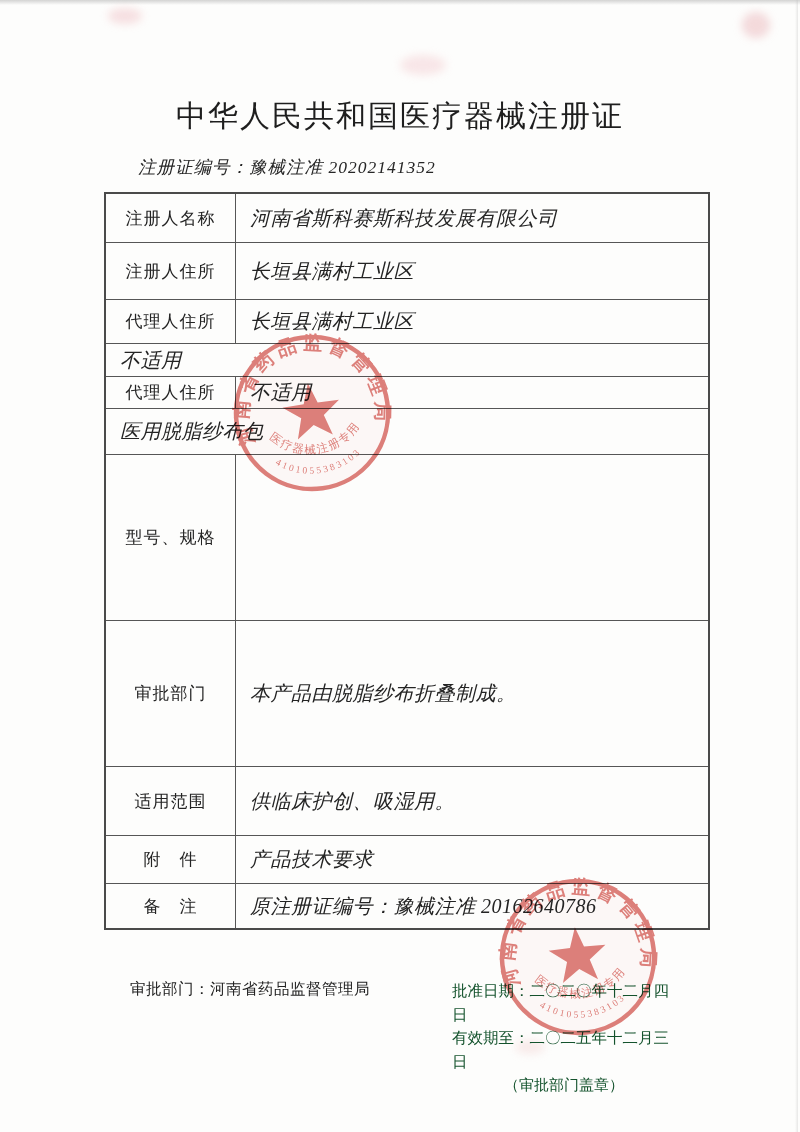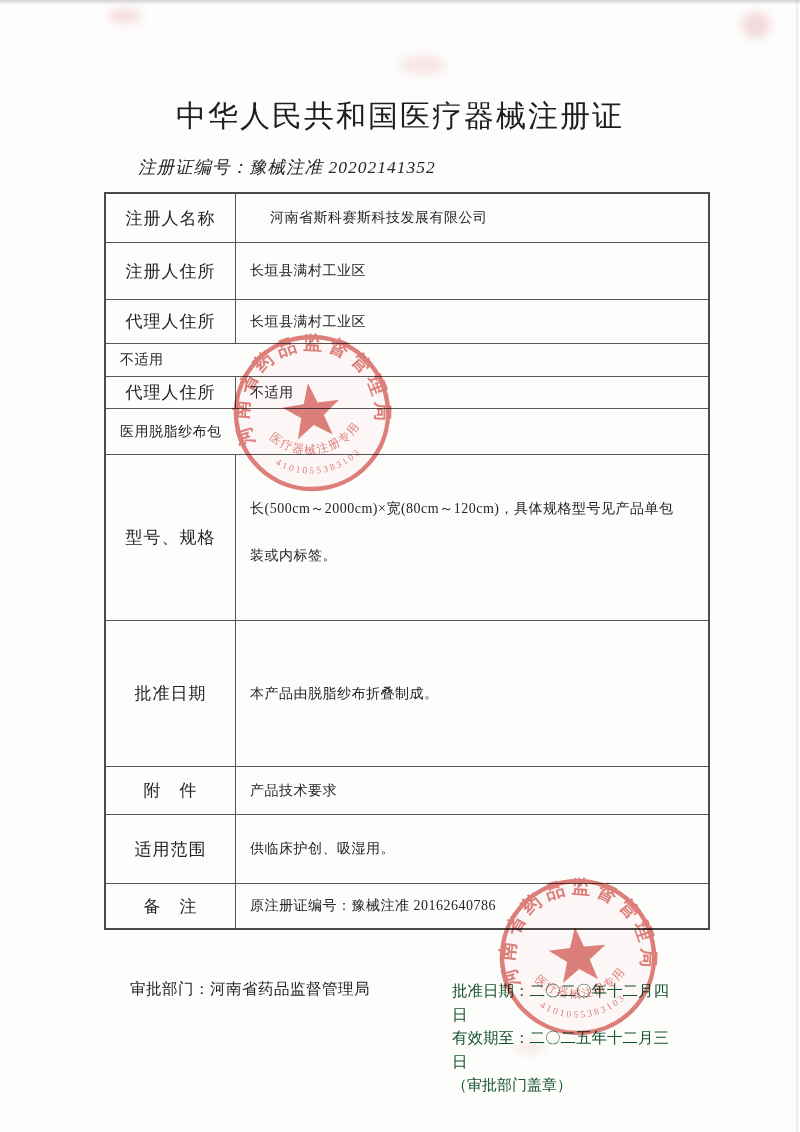--- a/index.html
+++ b/index.html
@@ -22,38 +22,38 @@
     position:absolute;left:0;top:96px;width:100%;text-align:center;
     font-size:30px;font-weight:normal;letter-spacing:2px;color:#1e1e1e;
   }
   .regline{position:absolute;left:138px;top:155px;font-size:17.5px;letter-spacing:1px;color:#262626;font-style:italic;}
 
   .cert-table{
     position:absolute;left:104px;top:192px;width:606px;
     border:2px solid #4a4a4a;box-sizing:border-box;background:transparent;
   }
   .trow{display:flex;box-sizing:border-box;border-top:1.5px solid #565656;}
-  .trow:first-child{border-top:none;gap:20px;}
+  .trow:first-child{border-top:none;}
   .lc{
     width:130px;flex:0 0 130px;box-sizing:border-box;border-right:1.5px solid #565656;
     display:flex;align-items:center;justify-content:center;
     font-size:17px;letter-spacing:1px;color:#242424;text-align:center;
   }
   .vc{
     flex:1;box-sizing:border-box;padding-left:14px;padding-right:26px;
-    display:flex;align-items:center;font-size:14px;color:#242424;letter-spacing:.5px;
+    display:flex;align-items:center;font-size:20px;color:#242424;letter-spacing:.5px;font-style:italic;
   }
   .h48{height:48px}.h57{height:57px}.h44{height:44px}.h33{height:33px}.h32{height:32px}
   .h46{height:46px}.h166{height:166px}.h146{height:146px}.h69{height:69px}
   .h49{height:49px}.h45{height:45px}
   .vc-top{display:block;padding-top:30px;line-height:47px;}
 
   .footer-left{position:absolute;left:130px;top:979px;font-size:15.5px;letter-spacing:.5px;color:#222;}
   .footer-right{position:absolute;left:452px;top:979px;width:224px;font-size:15.5px;line-height:23.5px;color:#14532d;}
-  .seal-note{text-align:left;margin-top:1px;font-size:15px;}
+  .seal-note{text-align:center;margin-top:1px;font-size:15px;}
 
   .stamp{position:absolute;width:210px;height:210px;mix-blend-mode:multiply;opacity:.85;pointer-events:none;}
   .stamp1{left:207px;top:308px;transform:rotate(-8deg);}
   .stamp2{left:473px;top:852px;transform:rotate(-6deg);}
   .stamp text{font-family:"Liberation Serif","DejaVu Serif",serif;}
   .stamp .agency-arc{font-size:19px;font-weight:bold;letter-spacing:5.5px;}
   .stamp .purpose-arc{font-size:11.5px;letter-spacing:1.5px;}
   .stamp .number-arc{font-size:9.5px;letter-spacing:2.5px;}
 </style>
 </head>
@@ -91,33 +91,32 @@
     </div>
     <div class="trow h32">
       <div class="lc">代理人住所</div>
       <div class="vc">不适用</div>
     </div>
     <div class="trow h46">
       <div class="vc">医用脱脂纱布包</div>
     </div>
     <div class="trow h166">
       <div class="lc">型号、规格</div>
-      <div class="vc vc-top">长(500cm～2000cm)×宽(80cm～120cm)，具体规格型号见产品单包装或内标签。</div>
     </div>
     <div class="trow h146">
-      <div class="lc">批准日期</div>
+      <div class="lc">审批部门</div>
       <div class="vc">本产品由脱脂纱布折叠制成。</div>
+    </div>
+    <div class="trow h69">
+      <div class="lc">适用范围</div>
+      <div class="vc">供临床护创、吸湿用。</div>
     </div>
     <div class="trow h48">
       <div class="lc">附　件</div>
       <div class="vc">产品技术要求</div>
-    </div>
-    <div class="trow h69">
-      <div class="lc">适用范围</div>
-      <div class="vc">供临床护创、吸湿用。</div>
     </div>
     <div class="trow h45">
       <div class="lc">备　注</div>
       <div class="vc">原注册证编号：豫械注准 20162640786</div>
     </div>
   </div>
 
   <div class="footer-left">审批部门：河南省药品监督管理局</div>
 
   <div class="footer-right">

